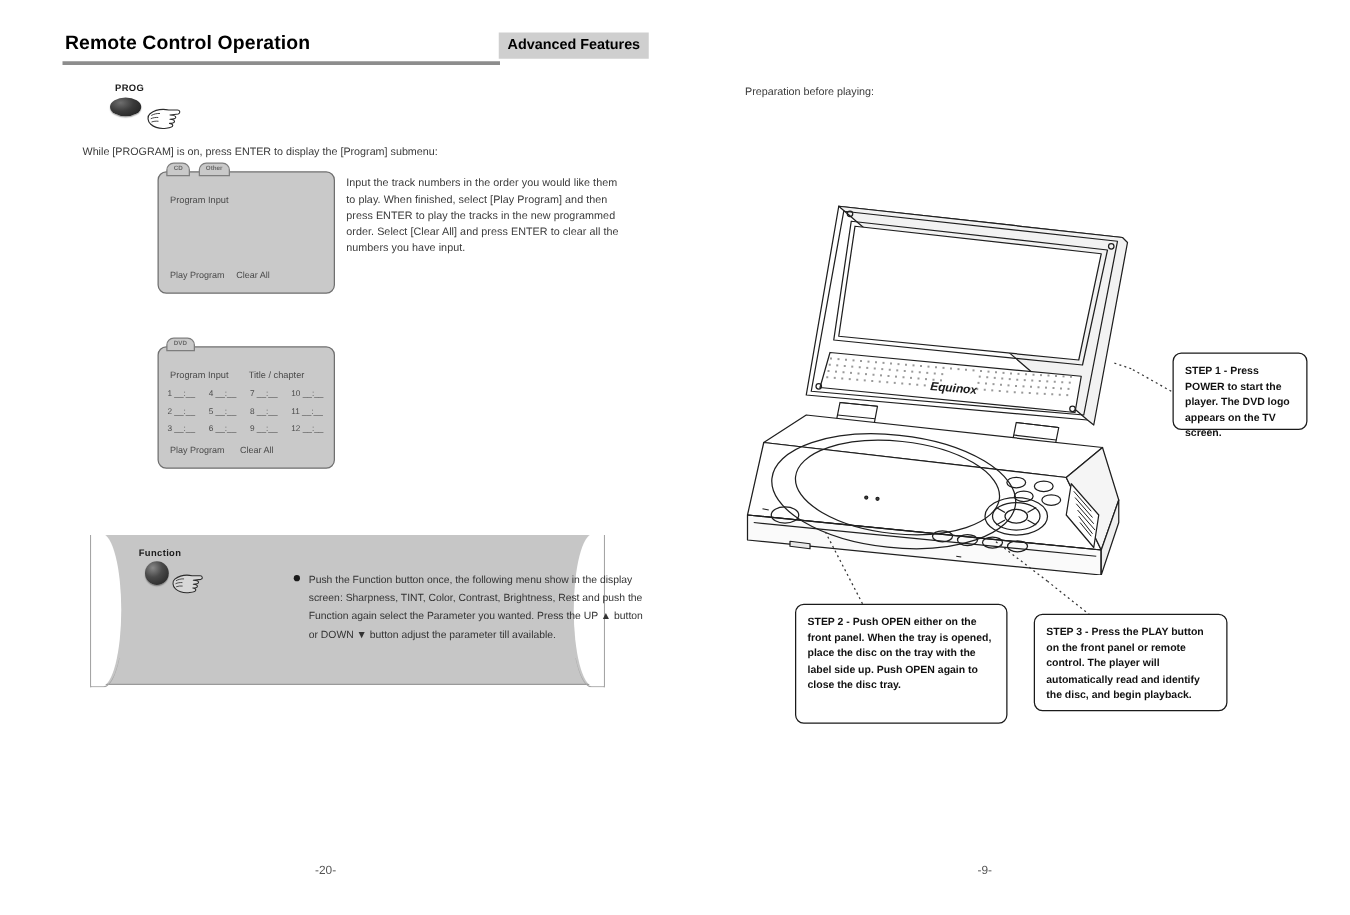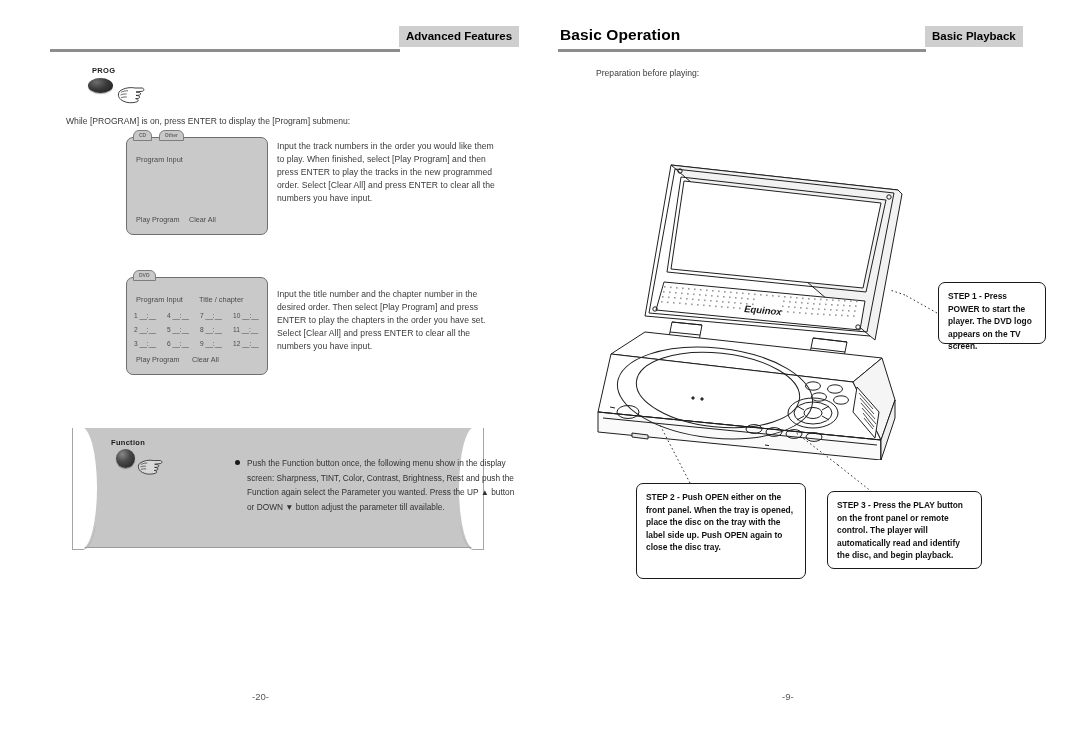--- a/index.html
+++ b/index.html
@@ -248,20 +248,21 @@
   }
   .pagenum-l { left: 252px; }
   .pagenum-r { left: 782px; }
 </style>
 </head>
 <body>
 
 <div class="page page-left">
 
   <div class="hdr">
+    <div class="hdr-title">Remote Control Operation</div>
     <div class="hdr-rule"></div>
     <div class="hdr-badge">Advanced Features</div>
   </div>
 
   <div class="btn-callout" style="left:88px; top:66px; width:70px; height:42px;">
     <div class="btn-label" style="left:4px; top:0px;">PROG</div>
     <div class="oval-btn" style="left:0px; top:12px;"></div>
     <svg class="hand" style="left:28px; top:16px;" width="30" height="26" viewBox="0 0 30 26">
       <path d="M4 9 C8 6, 14 5, 19 6 L26 6 C28 6 28.6 8.6 26.6 9.2 L20 10
                C23 10.2 24.6 10.6 24.6 11.8 C24.6 13 23 13.4 20 13.4
@@ -306,21 +307,20 @@
       <span class="osd-cell">11 __:__</span>
       <span class="osd-cell">3 __:__</span>
       <span class="osd-cell">6 __:__</span>
       <span class="osd-cell">9 __:__</span>
       <span class="osd-cell">12 __:__</span>
     </div>
     <div class="osd-foot" style="left:9px; top:77px;">Play Program</div>
     <div class="osd-foot" style="left:65px; top:77px;">Clear All</div>
   </div>
 
-  <div class="body-text" style="left:277px; top:288px; width:224px;">Input the title number and the chapter number in the desired order. Then select [Play Program] and press ENTER to play the chapters in the order you have set. Select [Clear All] and press ENTER to clear all the numbers you have input.</div>
 
   <div class="scroll-banner">
     <div class="scroll-body"></div>
     <div class="scroll-notch-l"></div>
     <div class="scroll-notch-r"></div>
     <div class="scroll-edge-l"></div>
     <div class="scroll-edge-r"></div>
 
     <div class="btn-label" style="left:39px; top:10px;">Function</div>
     <div class="round-btn" style="left:44px; top:21px;"></div>
@@ -336,25 +336,20 @@
     </svg>
 
     <div class="fn-bullet"></div>
     <div class="fn-text">Push the Function button once, the following menu show in the display screen: Sharpness, TINT, Color,  Contrast, Brightness, Rest and push the  Function again select the  Parameter you wanted. Press the UP ▲ button or DOWN ▼ button  adjust the parameter till available.</div>
   </div>
 
   <div class="pagenum pagenum-l">-20-</div>
 </div>
 
 <div class="page page-right">
-  <div class="hdr">
-    <div class="hdr-title">Basic Operation</div>
-    <div class="hdr-rule"></div>
-    <div class="hdr-badge">Basic Playback</div>
-  </div>
 
   <div class="lead-text" style="left:56px; top:68px;">Preparation before playing:</div>
 </div>
 
 <svg class="device" width="345" height="310" viewBox="0 0 345 310">
   <g fill="none" stroke="#1f1f1f" stroke-width="1" stroke-linejoin="round">
 
     <path d="M86 15 L313 40 L285 186 L60 166 Z" fill="#ffffff"></path>
     <path d="M86 15 L313 40 L317 44 L290 190 L285 186 Z" fill="#f2f2f2"></path>
     <path d="M90 19 L309 43 L282 182 L64 163 Z"></path>

